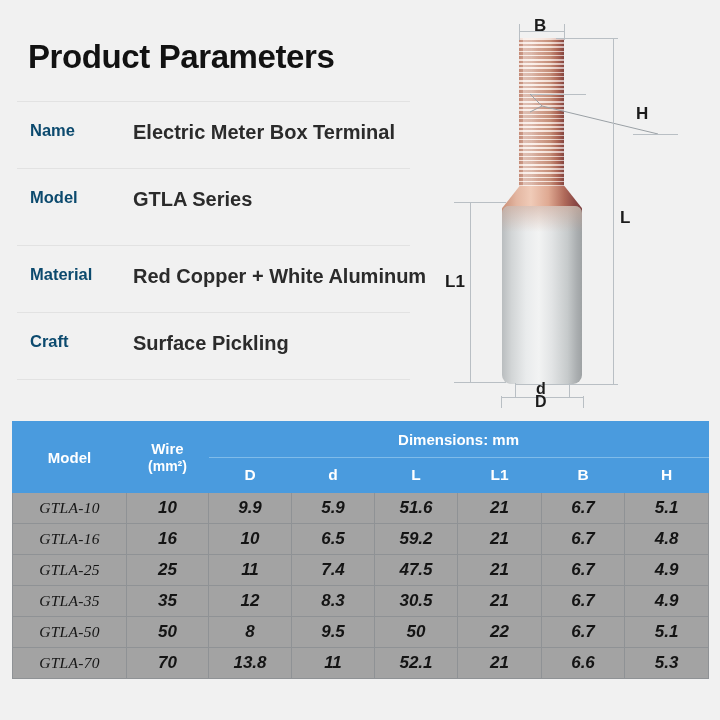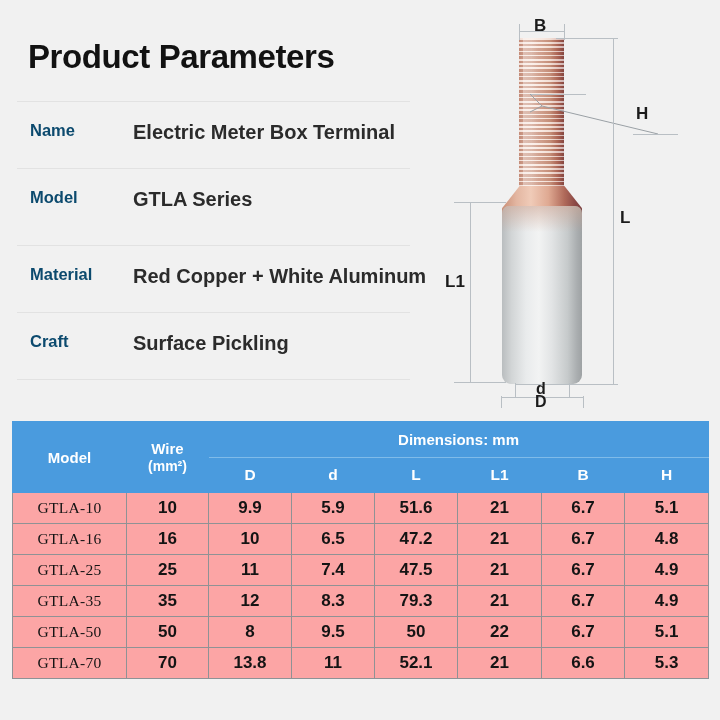--- a/index.html
+++ b/index.html
@@ -102,24 +102,24 @@
     font-size:15px;font-weight:bold;
     border:1px solid #4a9bde;
   }
   thead th.hdr-span{border-bottom:1px solid #7fbbe9;}
   thead th.hdr-sub{font-weight:600;font-size:15.5px;border-left:1px solid #7fbbe9;}
   thead th.hdr-tall{height:70px;}
   thead th.hdr-small{height:31px;}
   .wire-unit{display:block;font-size:14px;font-weight:bold;margin-top:1px;}
 
   tbody td{
-    height:30px;background:#fca5a5;
+    height:30px;background:#a3a3a3;
     border-bottom:1px solid #8f9295;
     border-right:1px solid #8f9295;
-    font-size:17px;font-weight:bold;color:#141414;
+    font-size:17px;font-weight:bold;color:#141414;font-style:italic;
   }
   tbody td:first-child{
     border-left:1px solid #8f9295;
     font-family:"Liberation Serif", serif;
     font-size:15.5px;font-weight:normal;letter-spacing:0.3px;
   }
   tbody tr:first-child td{border-top:1px solid #8f9295;}
 </style>
 </head>
 <body>
@@ -239,41 +239,41 @@
         <td>51.6</td>
         <td>21</td>
         <td>6.7</td>
         <td>5.1</td>
       </tr>
       <tr>
         <td>GTLA-16</td>
         <td>16</td>
         <td>10</td>
         <td>6.5</td>
-        <td>47.2</td>
+        <td>59.2</td>
         <td>21</td>
         <td>6.7</td>
         <td>4.8</td>
       </tr>
       <tr>
         <td>GTLA-25</td>
         <td>25</td>
         <td>11</td>
         <td>7.4</td>
         <td>47.5</td>
         <td>21</td>
         <td>6.7</td>
         <td>4.9</td>
       </tr>
       <tr>
         <td>GTLA-35</td>
         <td>35</td>
         <td>12</td>
         <td>8.3</td>
-        <td>79.3</td>
+        <td>30.5</td>
         <td>21</td>
         <td>6.7</td>
         <td>4.9</td>
       </tr>
       <tr>
         <td>GTLA-50</td>
         <td>50</td>
         <td>8</td>
         <td>9.5</td>
         <td>50</td>

